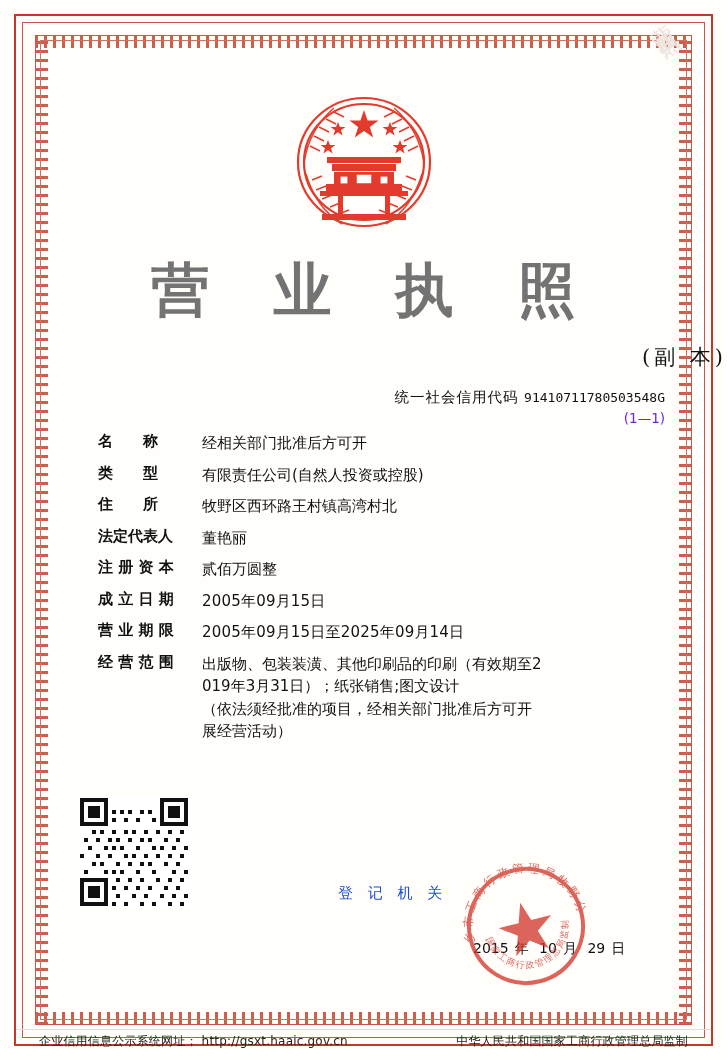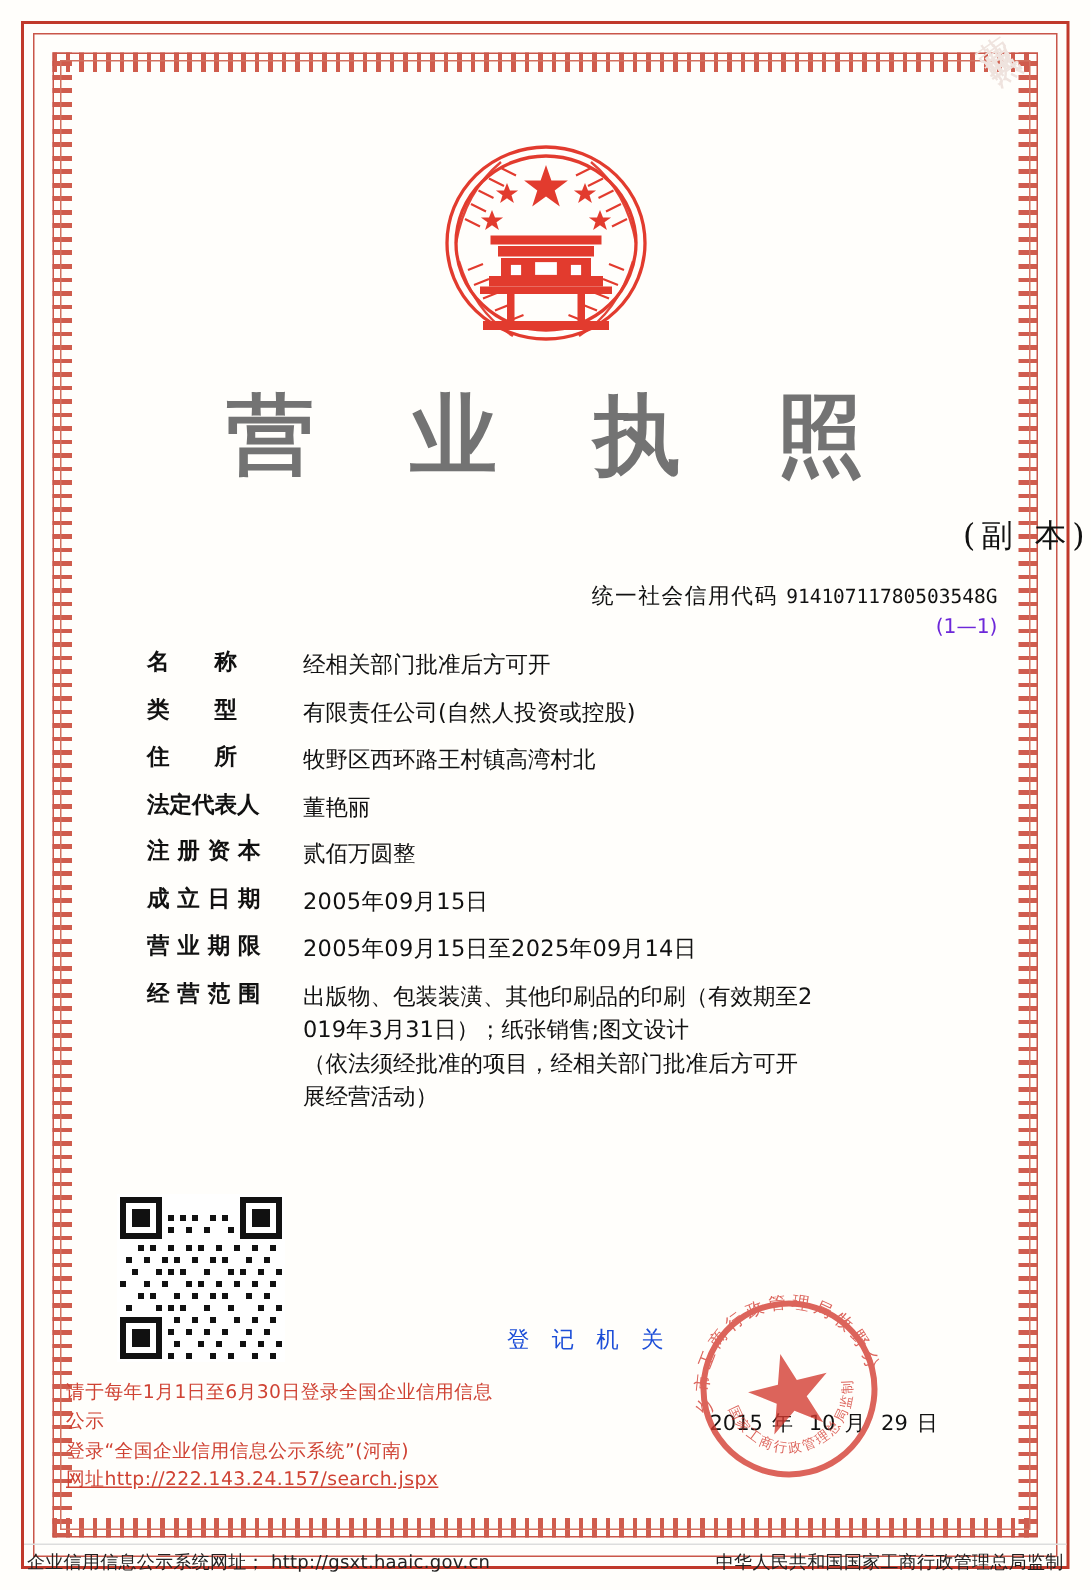--- a/index.html
+++ b/index.html
@@ -232,21 +232,21 @@
   }
 
   
   .footer {
     position: absolute;
     left: 0;
     right: 0;
     bottom: 10px;
     display: flex;
     justify-content: space-between;
-    padding: 0 18px;
+    padding: 0 39px;
     font-size: 12px;
     color: #222;
     box-sizing: border-box;
   }
   .footer .left { letter-spacing: 0.2px; }
   .footer .right { letter-spacing: 0.2px; }
   .footer-rule {
     position: absolute;
     left: 16px;
     right: 16px;
@@ -463,25 +463,20 @@
         <rect x="34" y="106" width="4" height="4"></rect>
           <rect x="46" y="106" width="4" height="4"></rect>
           <rect x="62" y="106" width="4" height="4"></rect>
           <rect x="74" y="106" width="4" height="4"></rect>
           <rect x="90" y="106" width="4" height="4"></rect>
           <rect x="102" y="106" width="4" height="4"></rect>
       </g>
     </svg>
   </div>
 
-  <div class="qr-note">
-    <div>请于每年1月1日至6月30日登录全国企业信用信息公示</div>
-    <div>登录“全国企业信用信息公示系统”(河南)</div>
-    <div class="u">网址http://222.143.24.157/search.jspx</div>
-  </div>
 
   <div class="registry">登 记 机 关</div>
 
   <div class="date-line">
     <span>2015</span><span>年</span>
     <span>10</span><span>月</span>
     <span>29</span><span>日</span>
   </div>
 
   <div class="seal">

